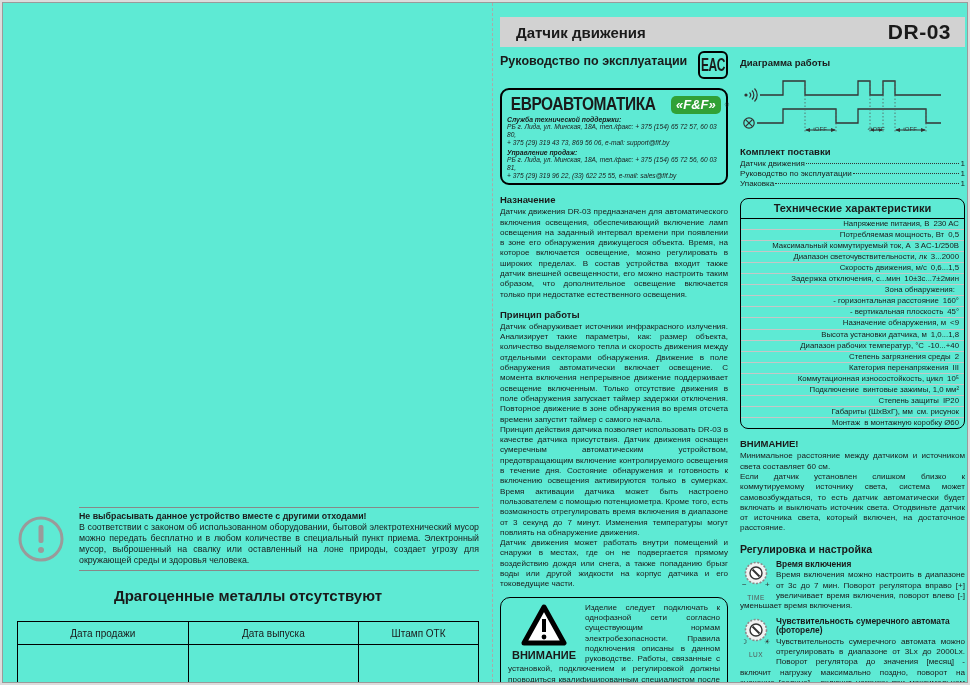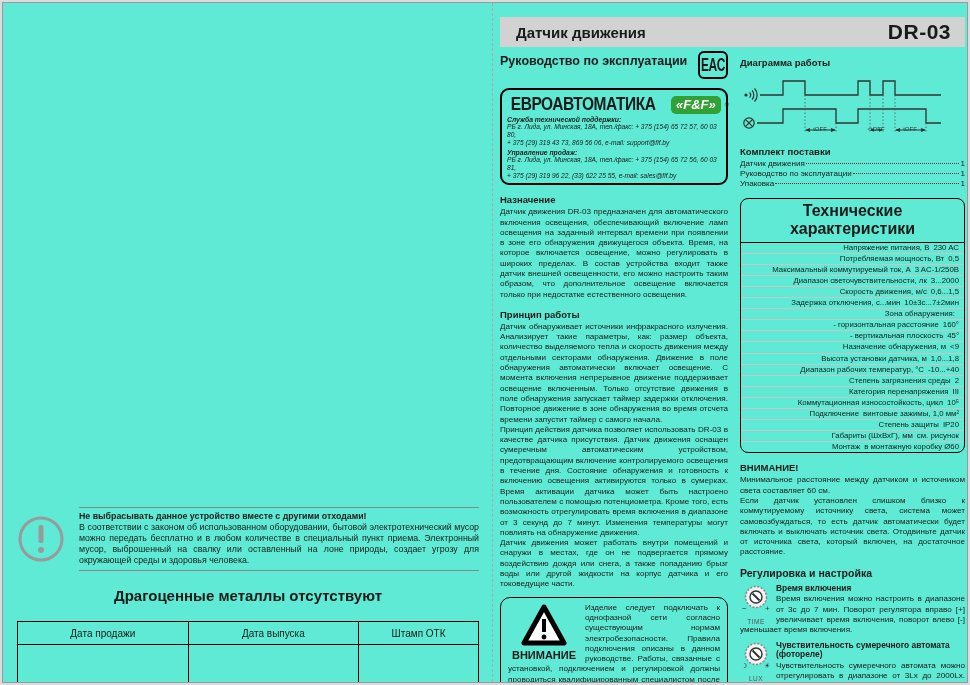--- a/index.html
+++ b/index.html
@@ -42,21 +42,21 @@
   .warn-label{ font-weight:bold; font-size:11px; margin-top:1px; }
 
   
   .right{ position:absolute; left:737px; top:48px; width:225px; }
   .diagram{ position:relative; width:225px; height:66px; margin-top:3px; }
   .dlbl{ position:absolute; top:55px; font-size:6px; color:#333; transform:translateX(-50%); }
   .pkg{ margin-top:2px; }
   .pkg-item{ display:flex; align-items:baseline; font-size:8.1px; line-height:10.2px; }
   .pkg-dots{ flex:1; border-bottom:1px dotted #333; margin:0 1px; transform:translateY(-2px); }
   .specs-box{ margin-top:8px; border:1.5px solid #000; border-radius:8px; overflow:hidden; }
-  .specs-title{ text-align:center; font-weight:bold; font-size:16px; padding:3px 0 4px;
+  .specs-title{ text-align:center; font-weight:bold; font-size:11px; padding:3px 0 4px;
                 border-bottom:1.5px solid #000; }
   .spec-row{ display:flex; justify-content:flex-end; gap:4px; font-size:7.8px;
              line-height:10.1px; padding:0 5px; border-bottom:1px solid #c6c6c6; }
   .spec-row:last-child{ border-bottom:none; }
   .spec-val{ white-space:nowrap; }
   .adj-title{ font-size:10.5px; font-weight:bold; margin:9px 0 5px; }
   .adj{ overflow:visible; margin-bottom:5px; }
   .adj::after{ content:""; display:block; clear:none; }
   .knob-wrap{ float:left; width:32px; margin-right:4px; text-align:center; }
   .knob-label{ font-size:6.5px; color:#555; letter-spacing:.5px; }

